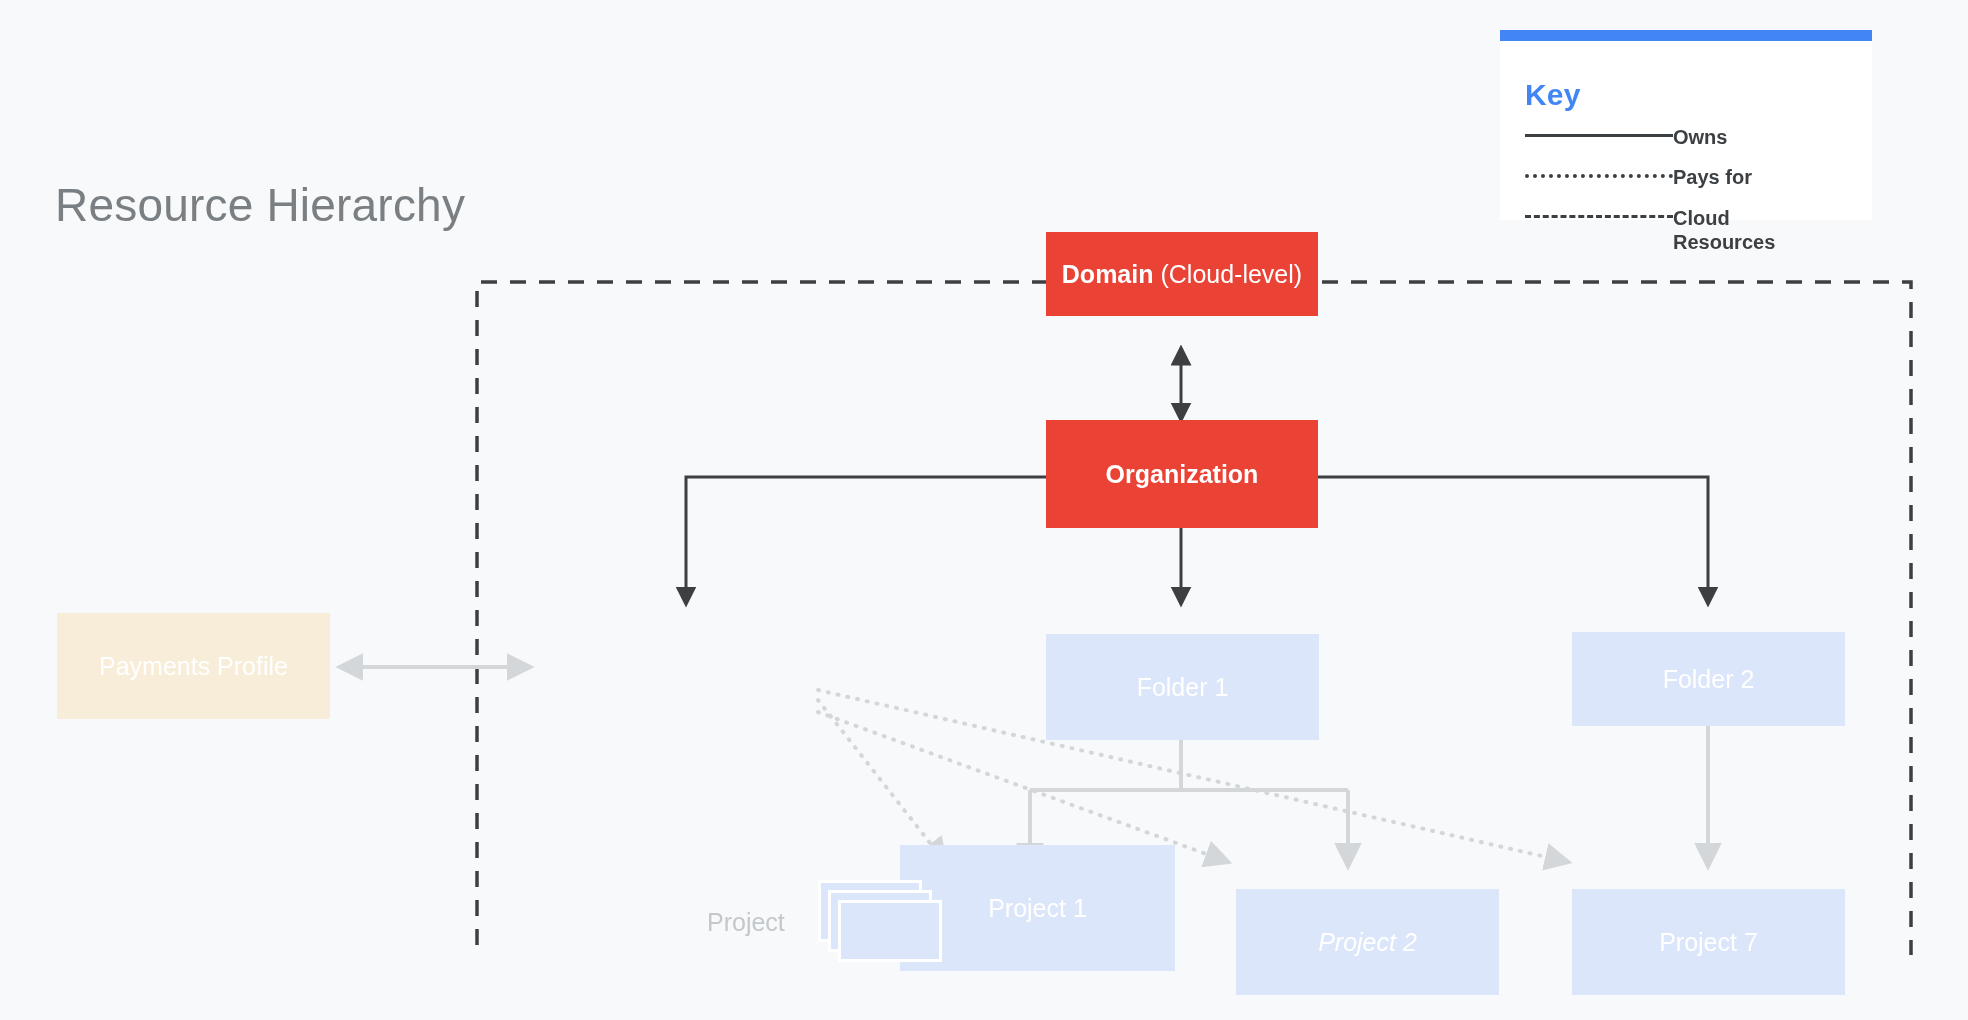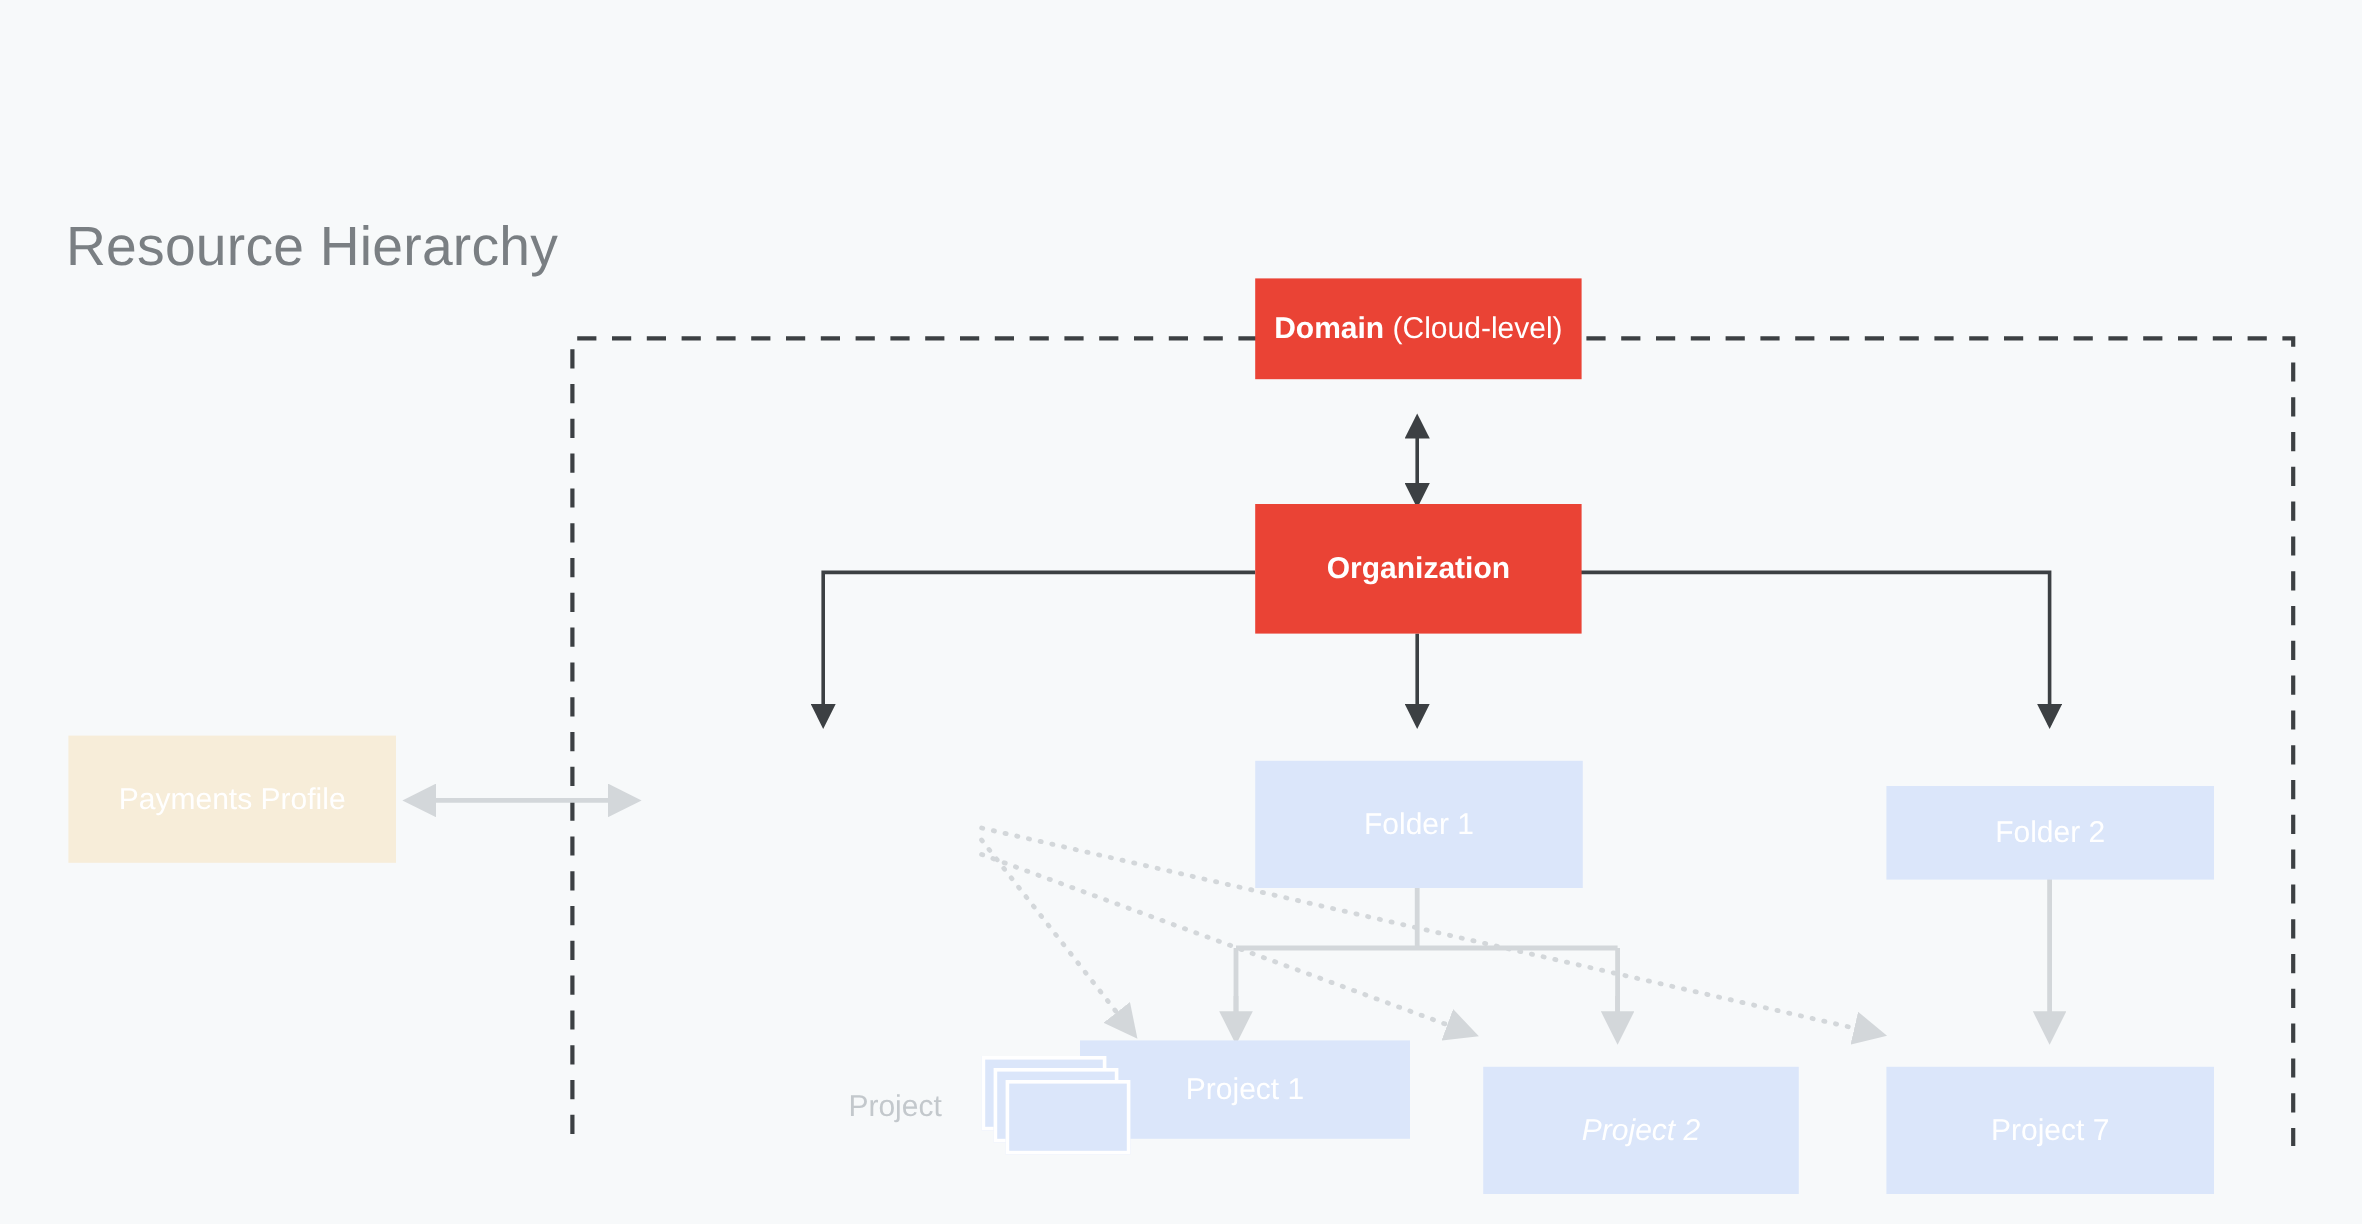--- a/index.html
+++ b/index.html
@@ -139,35 +139,63 @@
 
   <div class="node red" style="left:1046px;top:420px;width:272px;height:108px;">
     <div class="node-label">Organization</div>
   </div>
 
 
   <div class="node blue" style="left:1046px;top:613px;width:273px;height:106px;">
     <div class="node-label">Folder 1</div>
   </div>
 
-  <div class="node blue" style="left:1572px;top:634px;width:273px;height:78px;">
+  <div class="node blue" style="left:1572px;top:611px;width:273px;height:94px;">
     <div class="node-label">Folder 2</div>
   </div>
 
-  <div class="node blue" style="left:900px;top:846px;width:275px;height:82px;">
+  <div class="node blue" style="left:900px;top:824px;width:275px;height:126px;">
     <div class="node-label">Project 1</div>
   </div>
 
   <div class="node blue" style="left:1236px;top:868px;width:263px;height:106px;font-style:italic;">
     <div class="node-label">Project 2</div>
   </div>
 
   <div class="node blue" style="left:1572px;top:868px;width:273px;height:106px;">
     <div class="node-label">Project 7</div>
   </div>
 
   <div class="labels-text">Project</div>
   <div class="label-card" style="left:818px;top:880px;"></div>
   <div class="label-card" style="left:828px;top:890px;"></div>
   <div class="label-card" style="left:838px;top:900px;"></div>
 
+  <div class="key-box">
+    <div class="key-topbar"></div>
+    <div class="key-title">Key</div>
+    <div class="key-rows">
+
+      <div class="key-row">
+        <div class="key-sample">
+          <i class="solid"></i>
+        </div>
+        <div class="key-label">Owns</div>
+      </div>
+
+      <div class="key-row">
+        <div class="key-sample">
+          <i class="dotted"></i>
+        </div>
+        <div class="key-label">Pays for</div>
+      </div>
+
+      <div class="key-row">
+        <div class="key-sample">
+          <i class="dashed"></i>
+        </div>
+        <div class="key-label" style="max-width:140px;white-space:normal;">Cloud Resources</div>
+      </div>
+
+    </div>
+  </div>
 
 </div>
 
 </body></html>

